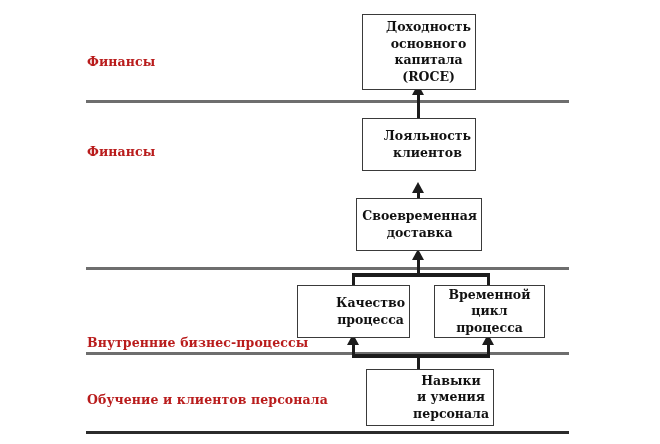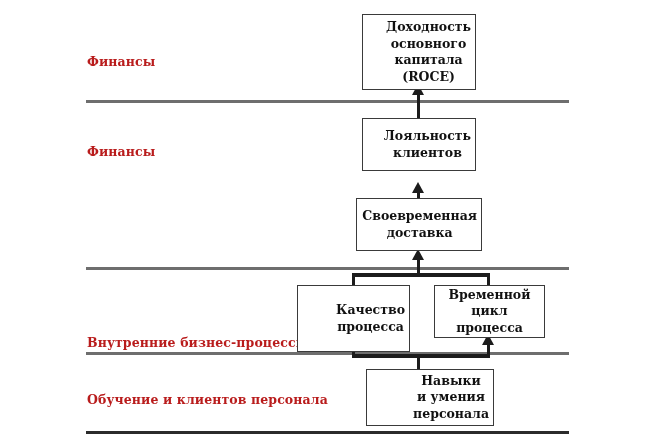--- a/index.html
+++ b/index.html
@@ -123,21 +123,21 @@
   </div>
 
   <div class="box" style="left:362px; top:118px; width:114px; height:53px;">
     <span>Лояльность<br>клиентов</span>
   </div>
 
   <div class="box" style="left:356px; top:198px; width:126px; height:53px;">
     <span>Своевременная<br>доставка</span>
   </div>
 
-  <div class="box" style="left:297px; top:285px; width:113px; height:67px;">
+  <div class="box" style="left:297px; top:285px; width:113px; height:53px;">
     <span>Качество<br>процесса</span>
   </div>
 
   <div class="box" style="left:434px; top:285px; width:111px; height:53px;">
     <span>Временной<br>цикл процесса</span>
   </div>
 
   <div class="box" style="left:366px; top:369px; width:128px; height:57px;">
     <span>Навыки<br>и умения<br>персонала</span>
   </div>

